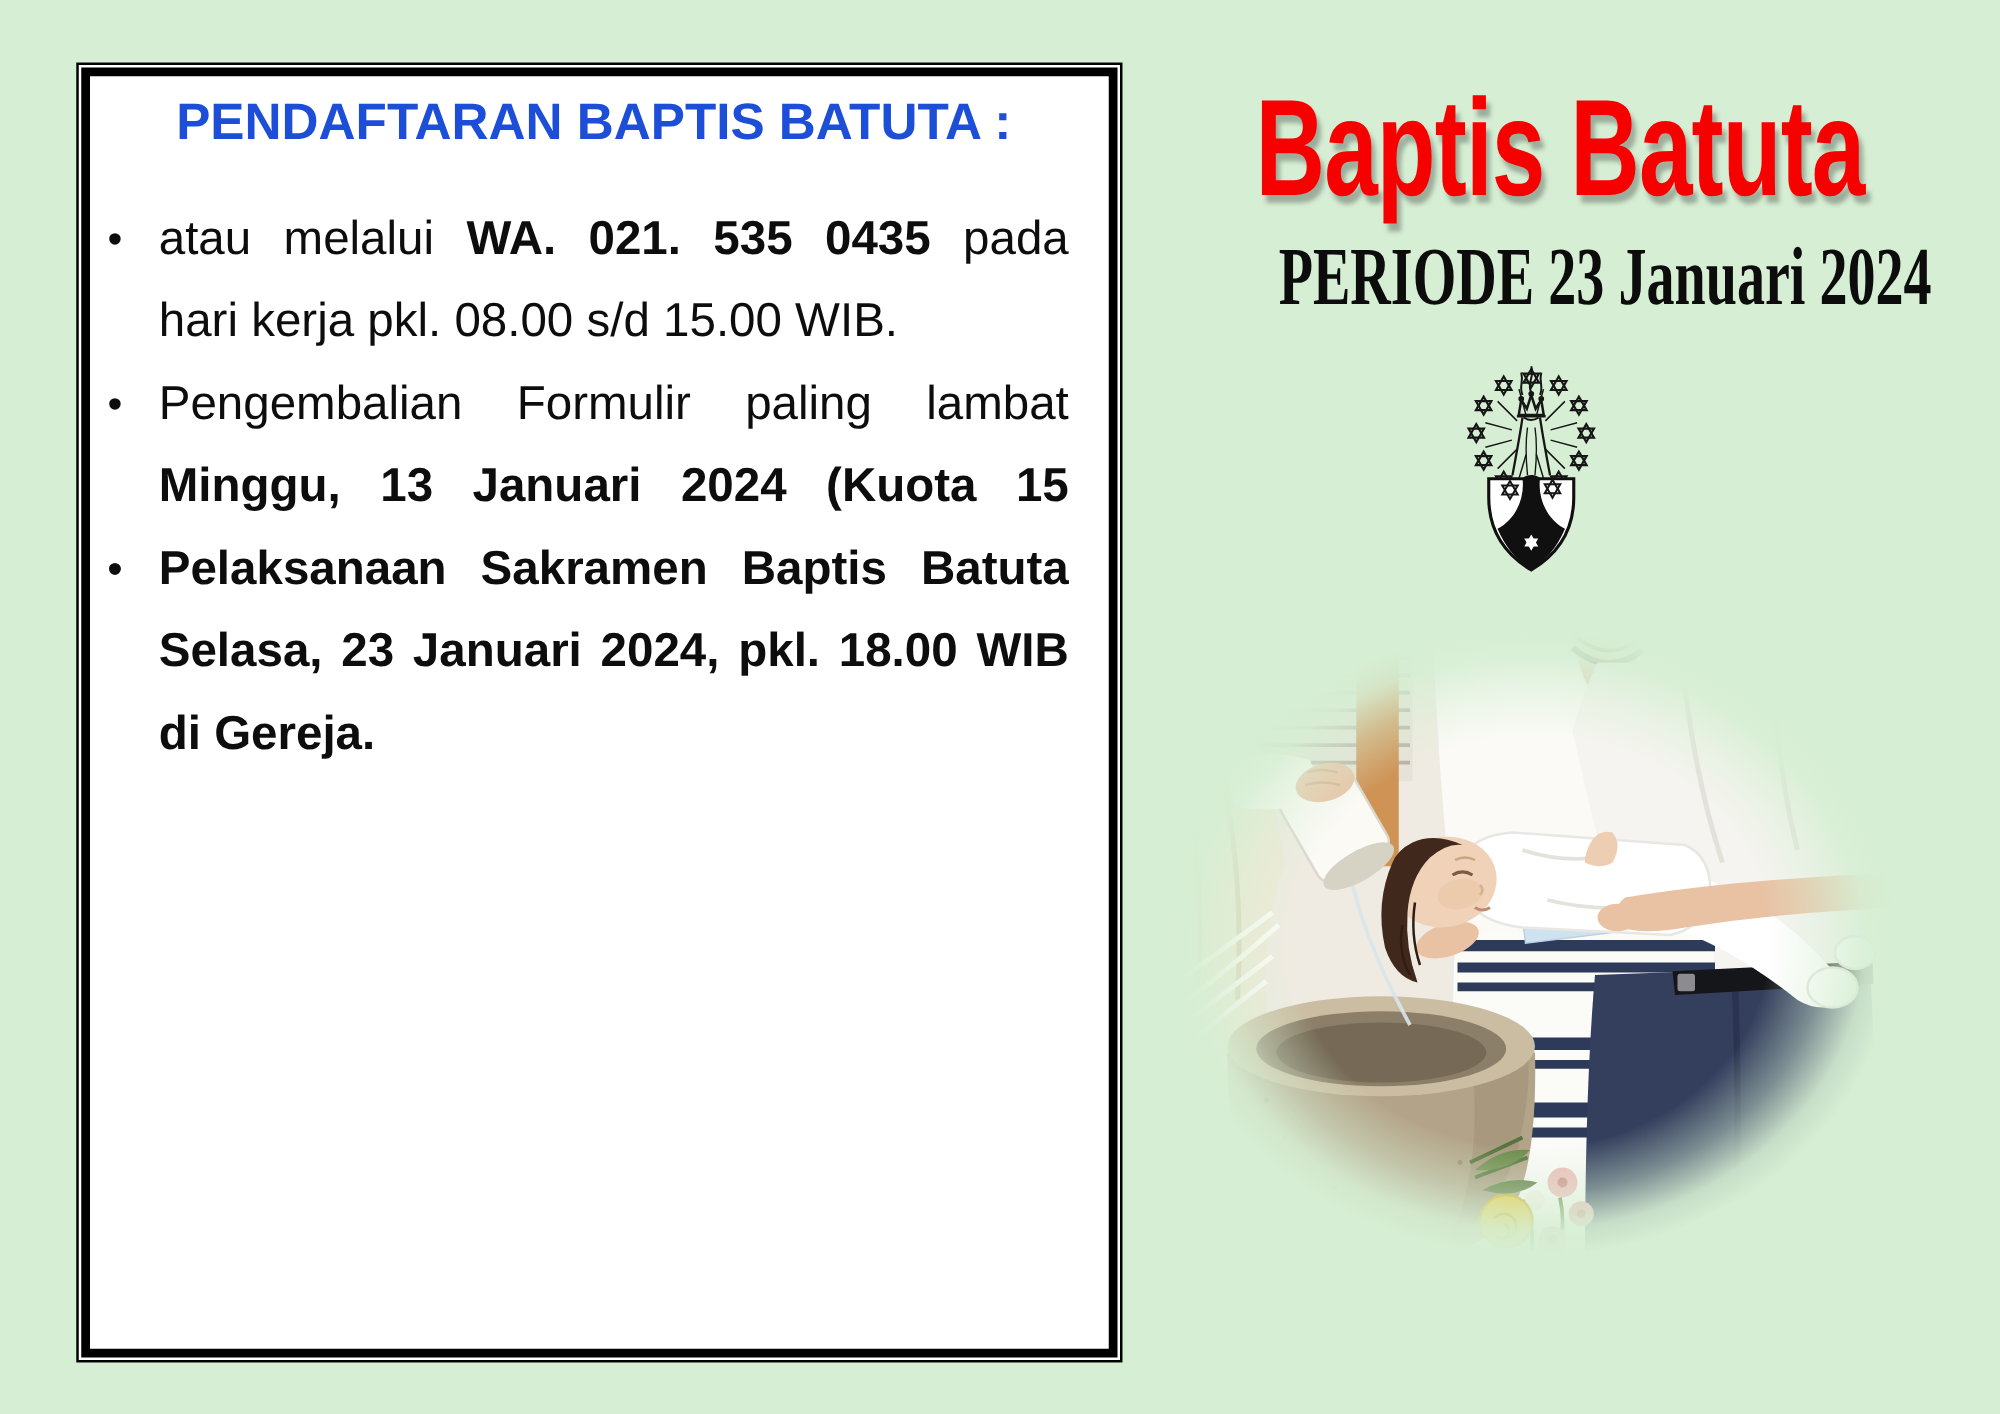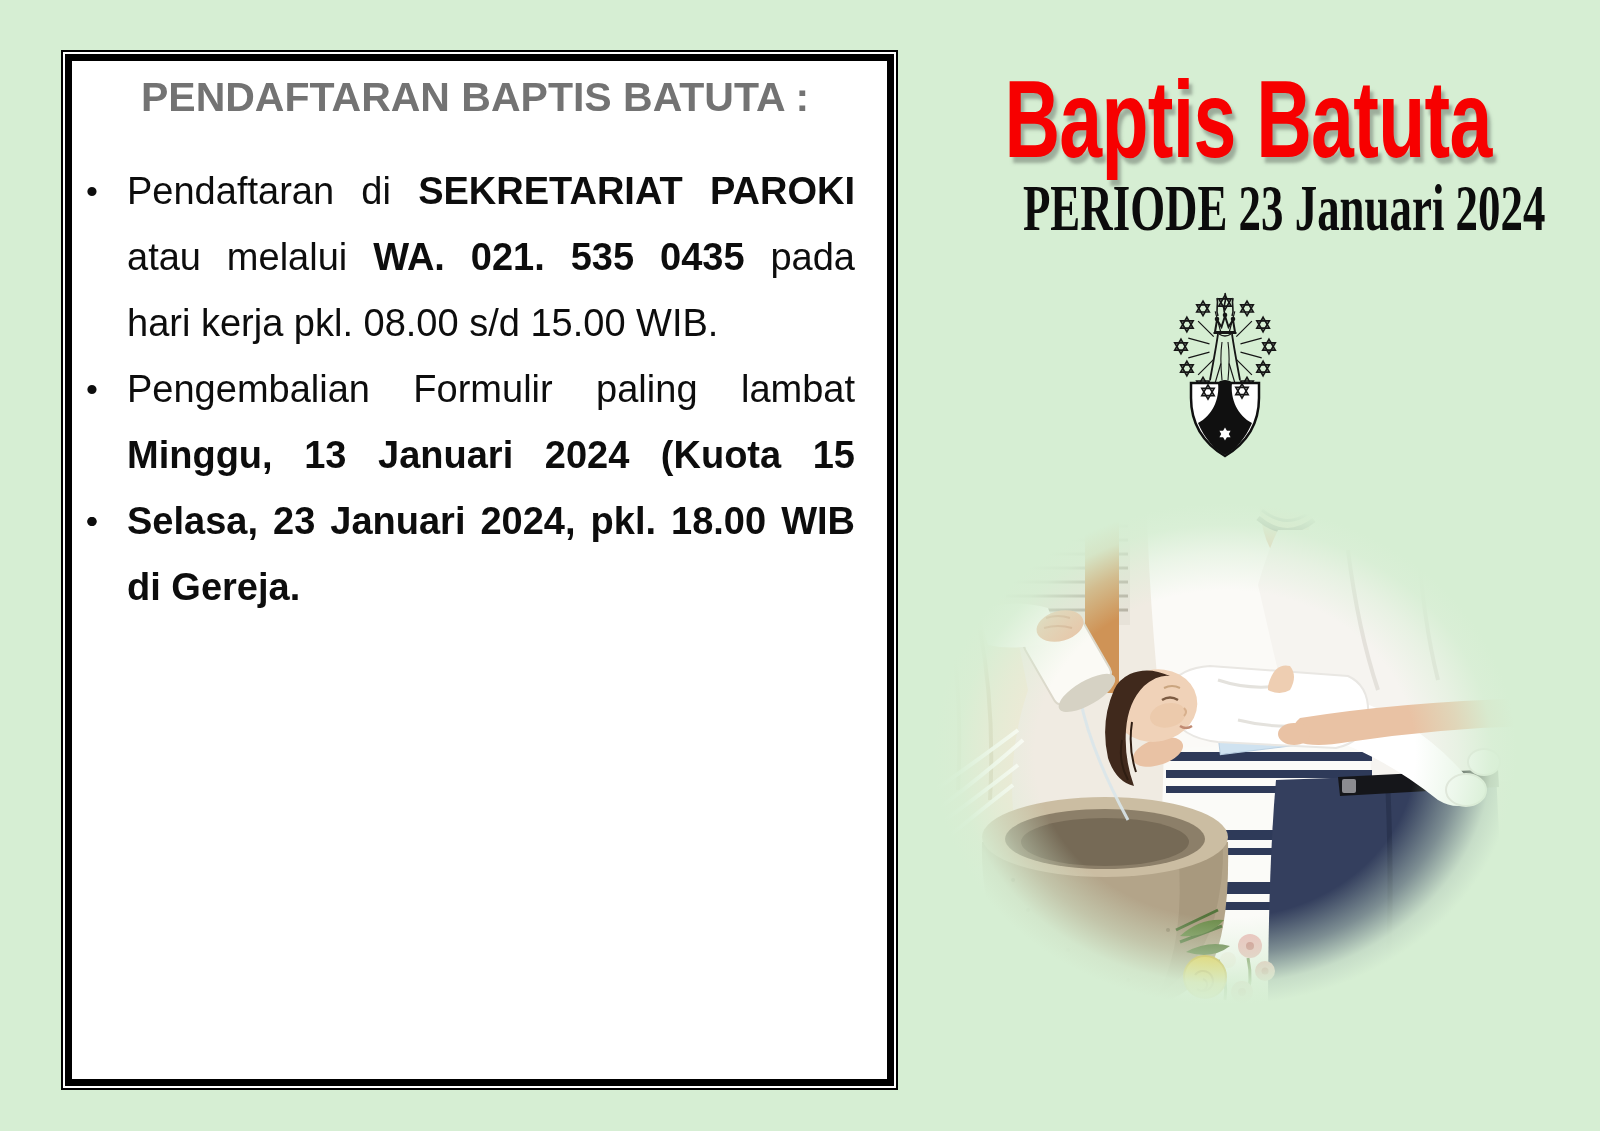--- a/index.html
+++ b/index.html
@@ -14,21 +14,21 @@
     box-sizing:border-box;border:2px solid #000;padding:2px;background:#fff;
   }
   .notice-inner{
     box-sizing:border-box;width:100%;height:100%;
     border:7px solid #000;background:#fff;
     padding:4px 32px 0 0;
   }
   .n-title{
     margin-top:4px;padding-left:23px;
     font-size:41px;font-weight:bold;line-height:56px;
-    color:#737373;text-align:center;white-space:nowrap;
+    color:#1d4ed8;text-align:center;white-space:nowrap;
   }
   ul.n-list{list-style:none;margin:33px 0 0 0;padding:0;}
   ul.n-list li{
     position:relative;padding-left:55px;
     font-size:38px;line-height:66px;color:#0d0d0d;
   }
   .dot{
     position:absolute;left:14px;top:0;
     font-size:34px;line-height:66px;color:#0d0d0d;
   }
@@ -40,21 +40,21 @@
     position:absolute;left:900px;top:64px;width:660px;
     white-space:nowrap;
   }
   .r-title span{
     display:inline-block;transform:scaleX(0.70);transform-origin:center top;
     font-size:110px;line-height:110px;font-weight:bold;color:#f70000;
     letter-spacing:-1px;
     text-shadow:5px 6px 4px rgba(110,120,110,0.55);
   }
   .r-subtitle{
-    position:absolute;left:900px;top:173px;width:660px;
+    position:absolute;left:900px;top:187px;width:660px;
     text-align:left;white-space:nowrap;
   }
   .r-subtitle span{
     display:inline-block;transform:scaleX(0.68);transform-origin:center top;
     font-family:"Liberation Serif", serif;
     font-size:66px;line-height:70px;font-weight:bold;color:#0c0c0c;
   }
   .emblem{position:absolute;left:1155px;top:286px;width:140px;height:172px;}
   
   .photo{position:absolute;left:918px;top:490px;width:614px;height:528px;}
@@ -70,34 +70,34 @@
 </style>
 </head>
 <body>
 
 <div class="notice">
   <div class="notice-inner">
     <div class="n-title">PENDAFTARAN BAPTIS BATUTA :</div>
     <ul class="n-list">
         <li>
           <span class="dot">•</span>
-          <div class="bl"><span>Pendaftaran di </span><span class="b">SEKRETARIAT PAROKI</span></div>
           <div class="bl"><span>atau melalui </span><span class="b">WA. 021. 535 0435</span><span> pada</span></div>
           <div class="bl last"><span>hari kerja pkl. 08.00 s/d 15.00 WIB.</span></div>
         </li>
         <li>
           <span class="dot">•</span>
           <div class="bl"><span>Pengembalian Formulir paling lambat</span></div>
           <div class="bl"><span class="b">Minggu, 13 Januari 2024 (Kuota 15</span></div>
         </li>
         <li>
           <span class="dot">•</span>
         </li>
         <li>
           <span class="dot">•</span>
+          <div class="bl"><span class="b">Pelaksanaan Sakramen Baptis Batuta</span></div>
           <div class="bl"><span class="b">Selasa, 23 Januari 2024, pkl. 18.00 WIB</span></div>
           <div class="bl last"><span class="b">di Gereja.</span></div>
         </li>
       </ul>
   </div>
 </div>
 
 <div class="r-title">
   <span>Baptis Batuta</span>
 </div>

